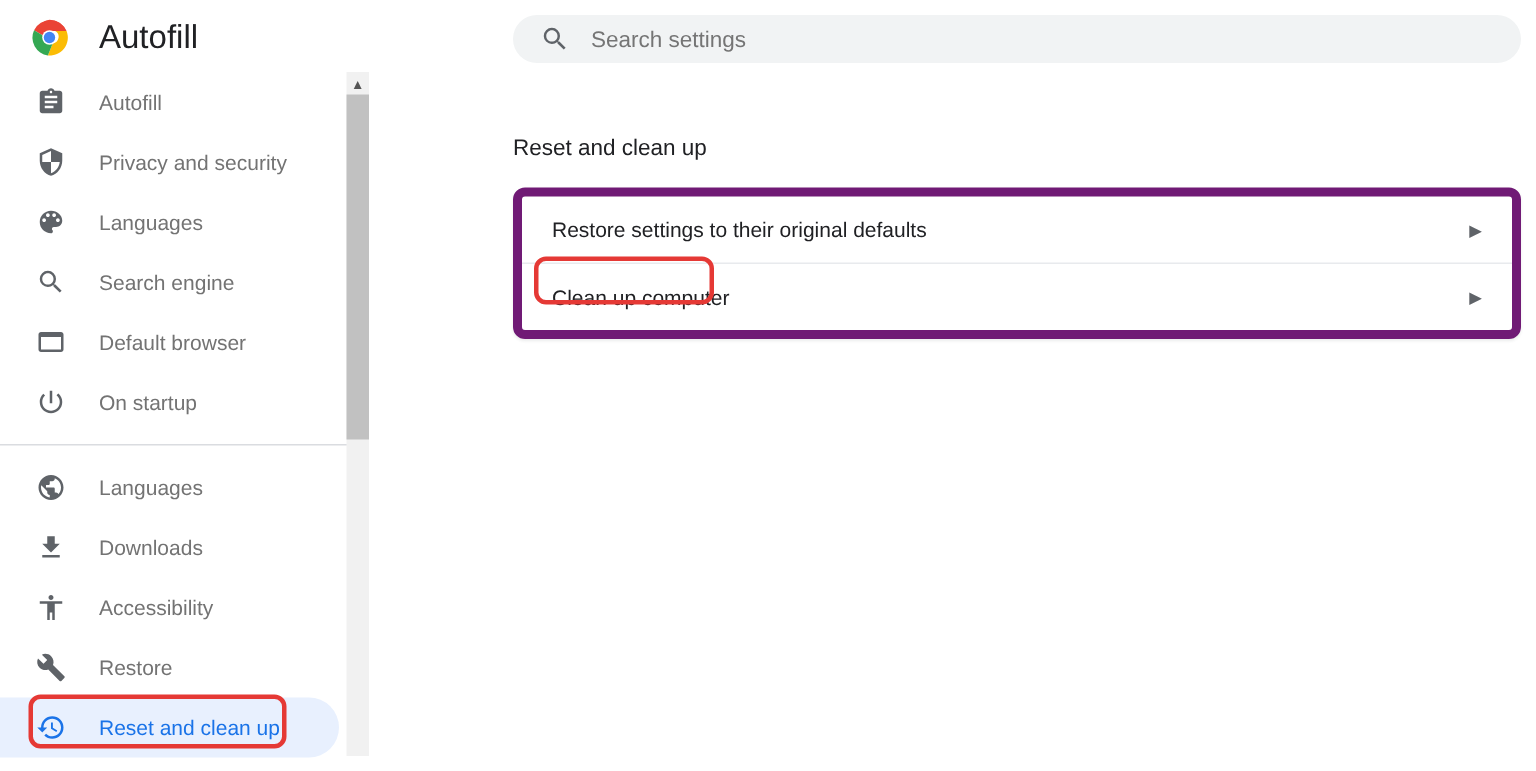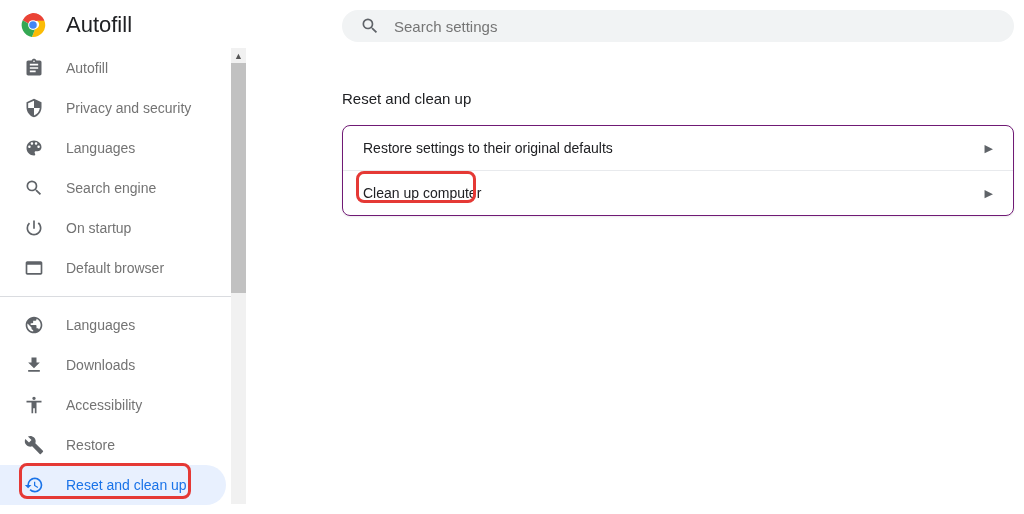--- a/index.html
+++ b/index.html
@@ -125,21 +125,21 @@
       outline: none;
       flex: 1;
     }
     .section-title {
       font-size: 15px;
       color: #202124;
       margin-bottom: 18px;
       padding-left: 0px;
     }
     .card {
-      border: 1px solid #701a75;
+      border: 6px solid #701a75;
       border-radius: 8px;
       box-shadow: 0 1px 2px rgba(60,64,67,0.1);
       overflow: hidden;
     }
     .card-row {
       display: flex;
       align-items: center;
       justify-content: space-between;
       padding: 14px 20px;
       font-size: 14px;
@@ -225,32 +225,32 @@
       <span class="icon">
         <svg width="20" height="20" viewBox="0 0 24 24" fill="currentColor">
             <path d="M15.5 14h-.79l-.28-.27A6.471 6.471 0 0 0 16 9.5 6.5 6.5 0 1 0 9.5 16c1.61 0 3.09-.59 4.23-1.57l.27.28v.79l5 4.99L20.49 19l-4.99-5zm-6 0C7.01 14 5 11.99 5 9.5S7.01 5 9.5 5 14 7.01 14 9.5 11.99 14 9.5 14z"></path>
           </svg>
       </span>
       <span>Search engine</span>
     </div>
     <div class="sidebar-item">
       <span class="icon">
         <svg width="20" height="20" viewBox="0 0 24 24" fill="currentColor">
+            <path d="M20 4H4c-1.1 0-2 .9-2 2v12c0 1.1.9 2 2 2h16c1.1 0 2-.9 2-2V6c0-1.1-.9-2-2-2zm0 14H4V8h16v10z"></path>
+          </svg>
+      </span>
+      <span>Default browser</span>
+    </div>
+    <div class="sidebar-item">
+      <span class="icon">
+        <svg width="20" height="20" viewBox="0 0 24 24" fill="currentColor">
             <path d="M13 3h-2v10h2V3zm4.83 2.17l-1.42 1.42A6.92 6.92 0 0 1 19 12c0 3.87-3.13 7-7 7s-7-3.13-7-7c0-2.02.86-3.85 2.24-5.13L5.83 5.46A8.932 8.932 0 0 0 3 12c0 4.97 4.03 9 9 9s9-4.03 9-9c0-2.58-1.09-4.91-2.83-6.54z"></path>
           </svg>
       </span>
       <span>On startup</span>
-    </div>
-    <div class="sidebar-item">
-      <span class="icon">
-        <svg width="20" height="20" viewBox="0 0 24 24" fill="currentColor">
-            <path d="M20 4H4c-1.1 0-2 .9-2 2v12c0 1.1.9 2 2 2h16c1.1 0 2-.9 2-2V6c0-1.1-.9-2-2-2zm0 14H4V8h16v10z"></path>
-          </svg>
-      </span>
-      <span>Default browser</span>
     </div>
     <div class="divider"></div>
     <div class="sidebar-item">
       <span class="icon">
         <svg width="20" height="20" viewBox="0 0 24 24" fill="currentColor">
             <path d="M12 2C6.48 2 2 6.48 2 12s4.48 10 10 10 10-4.48 10-10S17.52 2 12 2zm-1 17.93c-3.95-.49-7-3.85-7-7.93 0-.62.08-1.21.21-1.79L9 15v1c0 1.1.9 2 2 2v1.93zm6.9-2.54c-.26-.81-1-1.39-1.9-1.39h-1v-3c0-.55-.45-1-1-1H8v-2h2c.55 0 1-.45 1-1V7h2c1.1 0 2-.9 2-2v-.41c2.93 1.19 5 4.06 5 7.41 0 2.08-.8 3.97-2.1 5.39z"></path>
           </svg>
       </span>
       <span>Languages</span>
     </div>

